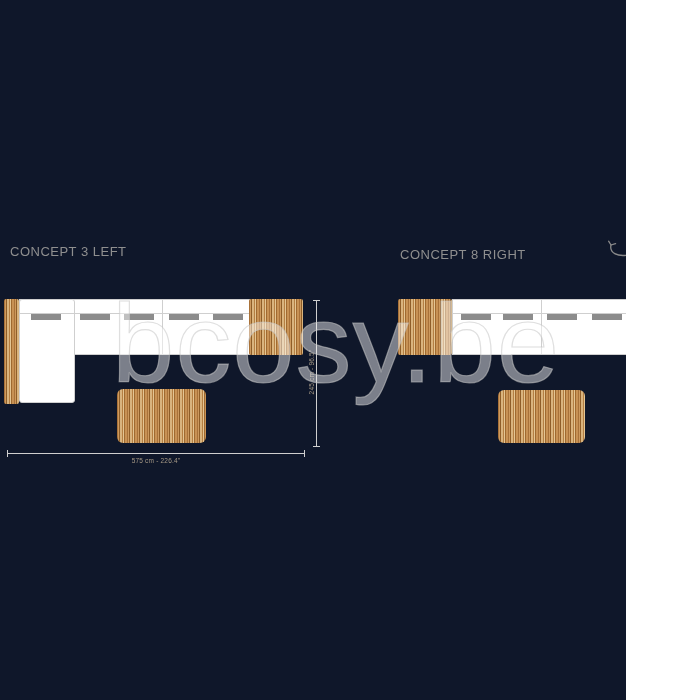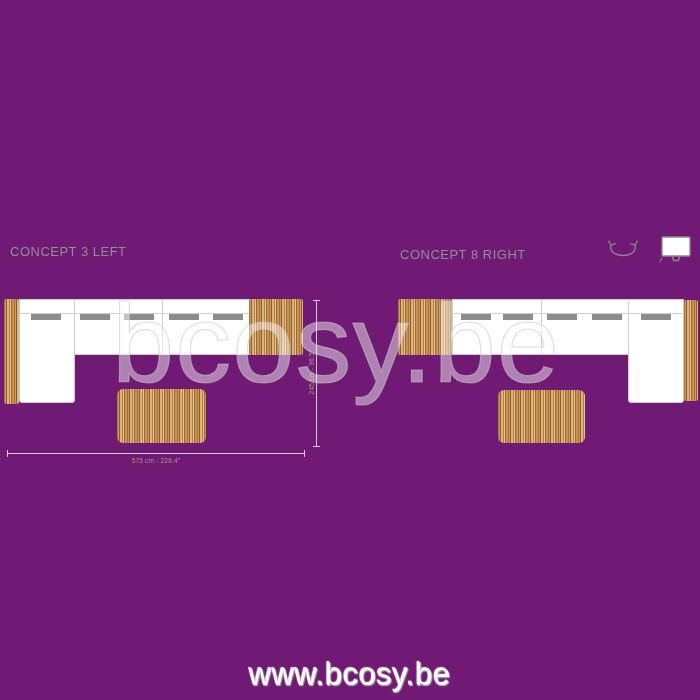--- a/index.html
+++ b/index.html
@@ -1,17 +1,17 @@
 <!DOCTYPE html>
 <html><head>
 <meta charset="utf-8">
 <style>
   html,body{margin:0;padding:0;background:#ffffff;}
   .canvas{
-    position:relative;width:700px;height:700px;background:#701a75;overflow:hidden;
+    position:relative;width:626px;height:700px;background:#0f172a;overflow:hidden;
     font-family:"Liberation Sans", sans-serif;
   }
   .title{
     position:absolute;color:#8f8f8f;font-size:13px;letter-spacing:.5px;
     font-weight:400;white-space:nowrap;
   }
   
   .outl{position:absolute;background:#ffffff;border:1px solid #cfcfcf;box-sizing:border-box;}
   .hline{position:absolute;height:1px;background:#cfcfcf;}
   .vline{position:absolute;width:1px;background:#cfcfcf;}
@@ -128,15 +128,14 @@
     <div class="cushion" style="left:547px;"></div>
     <div class="cushion" style="left:592px;"></div>
     <div class="cushion" style="left:641px;"></div>
 
     <div class="wood" style="left:684px;top:300px;width:14px;height:101px;"></div>
 
     <div class="wood table" style="left:498px;top:390px;width:87px;height:53px;"></div>
   </div>
 
   <div class="wm-center">bcosy.be</div>
-  <div class="wm-bottom">www.bcosy.be</div>
 
 </div>
 
 </body></html>

